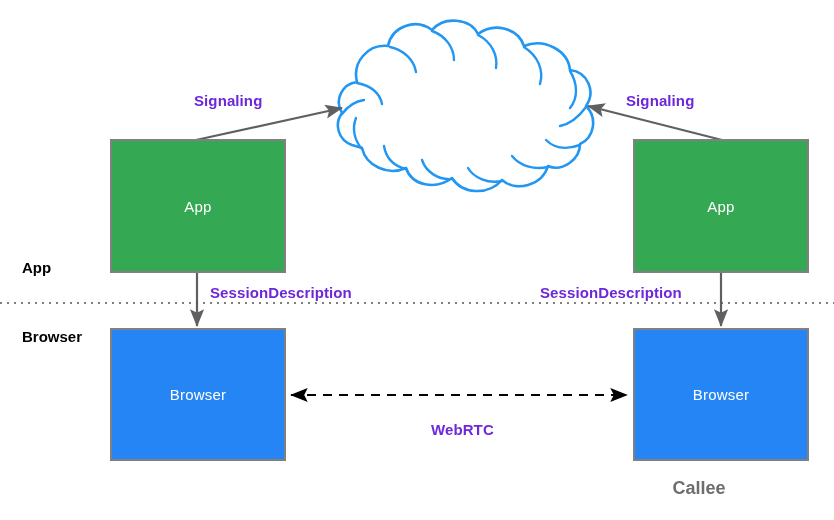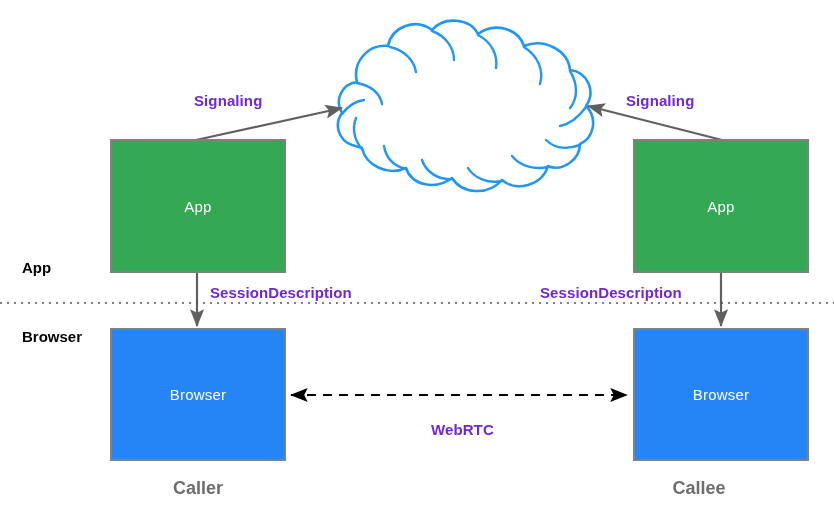--- a/index.html
+++ b/index.html
@@ -155,17 +155,16 @@
   <div class="edge-label" style="left:210px; top:284px;">SessionDescription</div>
 
   <div class="edge-label" style="left:540px; top:284px;">SessionDescription</div>
 
   <div class="edge-label" style="left:431px; top:421px;">WebRTC</div>
 
   <div class="layer-label" style="left:22px; top:259px;">App</div>
 
   <div class="layer-label" style="left:22px; top:328px;">Browser</div>
 
-  <div class="role-label" style="left:110px; top:478px; width:176px;">Caller</div>
 
   <div class="role-label" style="left:611px; top:478px; width:176px;">Callee</div>
 
 </div>
 
 </body></html>

